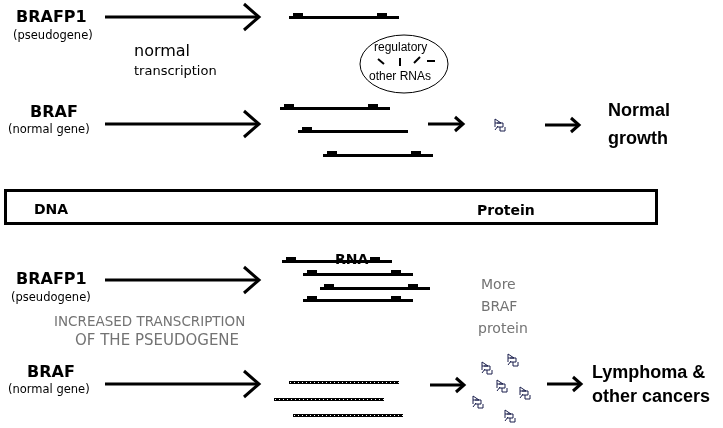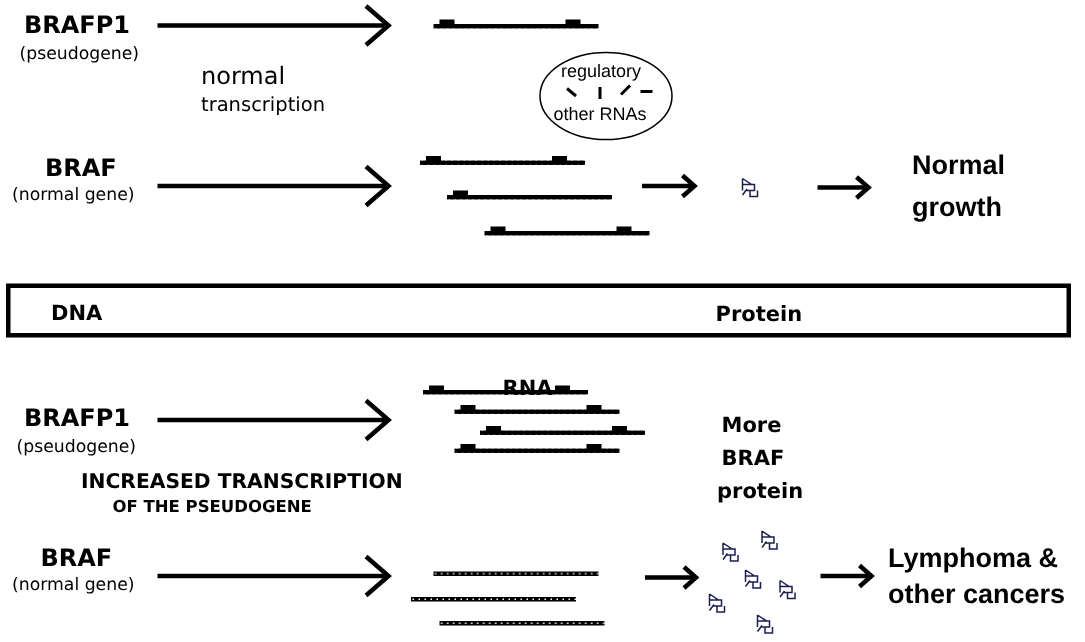--- a/index.html
+++ b/index.html
@@ -1,23 +1,23 @@
 <!DOCTYPE html>
 <html><head>
 <meta charset="utf-8">
 <style>
   html, body { margin:0; padding:0; background:#ffffff; }
   body { width:723px; height:428px; position:relative; overflow:hidden; font-family:"Liberation Sans", sans-serif; color:#000; }
   .abs { position:absolute; }
   .gene { font-family:"DejaVu Sans", sans-serif; font-weight:bold; font-size:16px; letter-spacing:0px; }
   .sub { font-family:"DejaVu Sans", sans-serif; font-size:11.5px; }
   .calibri { font-family:"DejaVu Sans", sans-serif; }
-  .red { color:#000000; font-weight:bold; font-family:"DejaVu Sans", sans-serif; }
+  .red { color:#737373; font-weight:normal; font-family:"DejaVu Sans", sans-serif; }
   .pheno { font-family:"Liberation Sans", sans-serif; font-weight:bold; font-size:18px; line-height:28px; }
-  .band { position:absolute; left:4px; top:189px; width:710px; height:36px; border:3px solid #000; box-sizing:border-box; }
+  .band { position:absolute; left:4px; top:189px; width:654px; height:36px; border:3px solid #000; box-sizing:border-box; }
   .band span { position:absolute; top:9px; font-family:"DejaVu Sans", sans-serif; font-weight:bold; font-size:14px; }
   svg { position:absolute; left:0; top:0; }
 </style>
 </head>
 <body>
 
 <svg width="723" height="428">
   <defs>
     <pattern id="dots" x="0" y="0" width="4" height="4" patternUnits="userSpaceOnUse">
       <rect width="4" height="4" fill="#000"></rect>
@@ -121,21 +121,21 @@
 
 <div class="band">
   <span style="left:27px;">DNA</span>
   <span style="left:328px;top:11px;margin-top:48px;">RNA</span>
   <span style="left:470px;top:10px;">Protein</span>
 </div>
 
 <div class="abs gene" style="left:16px;top:269px;">BRAFP1</div>
 <div class="abs sub" style="left:11px;top:290px;">(pseudogene)</div>
 <div class="abs red" style="left:54px;top:313px;font-size:13.5px;">INCREASED TRANSCRIPTION</div>
-<div class="abs red" style="left:75px;top:331px;font-size:11px;text-align:center;">OF THE PSEUDOGENE</div>
+<div class="abs red" style="left:75px;top:331px;font-size:15px;text-align:center;">OF THE PSEUDOGENE</div>
 
 <div class="abs gene" style="left:27px;top:362px;">BRAF</div>
 <div class="abs sub" style="left:8px;top:382px;">(normal gene)</div>
 
 <div class="abs red" style="left:481px;top:276px;font-size:14px;">More</div>
 <div class="abs red" style="left:481px;top:298px;font-size:14px;">BRAF</div>
 <div class="abs red" style="left:478px;top:320px;font-size:14px;">protein</div>
 
 <div class="abs pheno" style="left:592px;top:360px;line-height:24px;text-align:center;">Lymphoma &amp;</div>
 <div class="abs pheno" style="left:592px;top:384px;line-height:24px;text-align:right;">other cancers</div>

